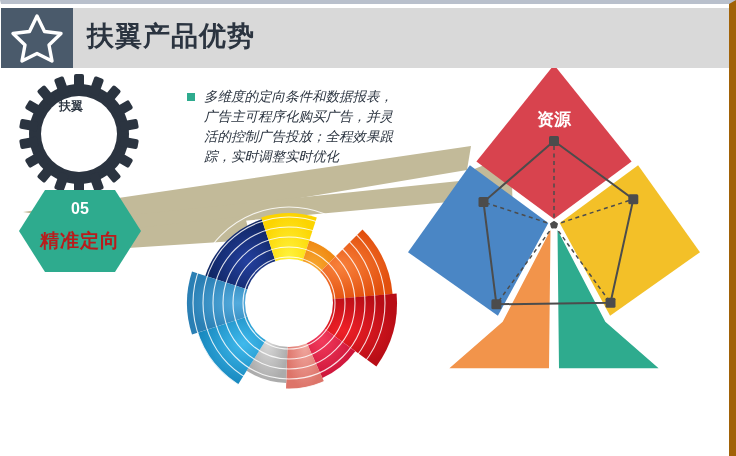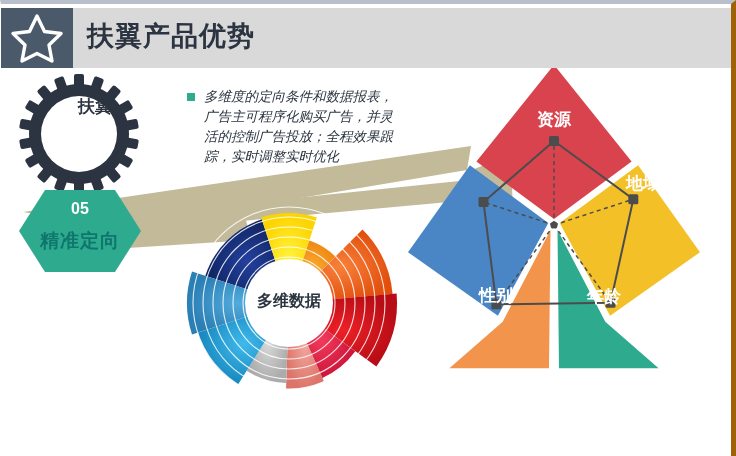--- a/index.html
+++ b/index.html
@@ -8,21 +8,21 @@
     background:#ffffff;
     font-family:"Liberation Sans","DejaVu Sans",sans-serif;
     overflow:hidden;
     position:relative;
   }
   #slide{
     position:absolute;left:0;top:0;width:736px;height:456px;
     background:#ffffff;
     box-sizing:border-box;
     border-top:4px solid #b9c0cc;
-    border-right:5px solid #a16207;
+    border-right:7px solid #a16207;
     border-left:1px solid #ffffff;
     overflow:hidden;
   }
   
   .hdr-band{
     position:absolute;left:0;top:4px;width:731px;height:60px;
     background:#d9d9d9;
   }
   .hdr-sq{
     position:absolute;left:0;top:4px;width:72px;height:60px;
@@ -34,35 +34,35 @@
   .hdr-title{
     position:absolute;left:86px;top:14px;
     font-size:27px;font-weight:bold;color:#2b3440;
     letter-spacing:1px;
     white-space:nowrap;
     font-family:"DejaVu Sans","Liberation Sans",sans-serif;
   }
   
   .gear-wrap{position:absolute;left:16px;top:68px;width:124px;height:124px;}
   .gear-text{
-    position:absolute;left:32px;top:92px;width:124px;
+    position:absolute;left:8px;top:92px;width:124px;
     text-align:center;color:#2b3440;
-    font-size:17px;font-weight:bold;line-height:21px;
+    font-size:12px;font-weight:bold;line-height:21px;
     font-family:"DejaVu Sans","Liberation Sans",sans-serif;
   }
   
   .hexwrap{position:absolute;left:18px;top:186px;width:122px;height:82px;}
   .hex-num{
     position:absolute;left:18px;top:196px;width:122px;text-align:center;
     color:#ffffff;font-size:16px;font-weight:bold;
     font-family:"Liberation Sans",sans-serif;
   }
   .hex-label{
     position:absolute;left:18px;top:224px;width:122px;text-align:center;
-    color:#0f766e;font-size:19px;font-weight:bold;letter-spacing:1px;
+    color:#b91c1c;font-size:19px;font-weight:bold;letter-spacing:1px;
     font-family:"DejaVu Sans","Liberation Sans",sans-serif;
   }
   
   .bullet-sq{
     position:absolute;left:186px;top:89px;width:8px;height:8px;
     background:#2eab8e;
   }
   .bullet-txt{
     position:absolute;left:203px;top:82px;width:200px;
     font-size:13.5px;line-height:20px;color:#2b3440;
@@ -278,20 +278,16 @@
 
   <svg class="hexwrap" viewBox="0 0 122 82">
     <polygon points="26,0 96,0 122,41 96,82 26,82 0,41" fill="#2eab8e"></polygon>
   </svg>
   <div class="hex-num">05</div>
   <div class="hex-label">精准定向</div>
 
   <div class="bullet-sq"></div>
   <div class="bullet-txt">多维度的定向条件和数据报表，广告主可程序化购买广告，并灵活的控制广告投放；全程效果跟踪，实时调整实时优化</div>
 
-  <div class="sb-label">多维数据</div>
 
   <div class="pl pl-res">资源</div>
-  <div class="pl pl-geo">地域</div>
-  <div class="pl pl-age">年龄</div>
-  <div class="pl pl-gen">性别</div>
 
 </div>
 
 </body></html>

